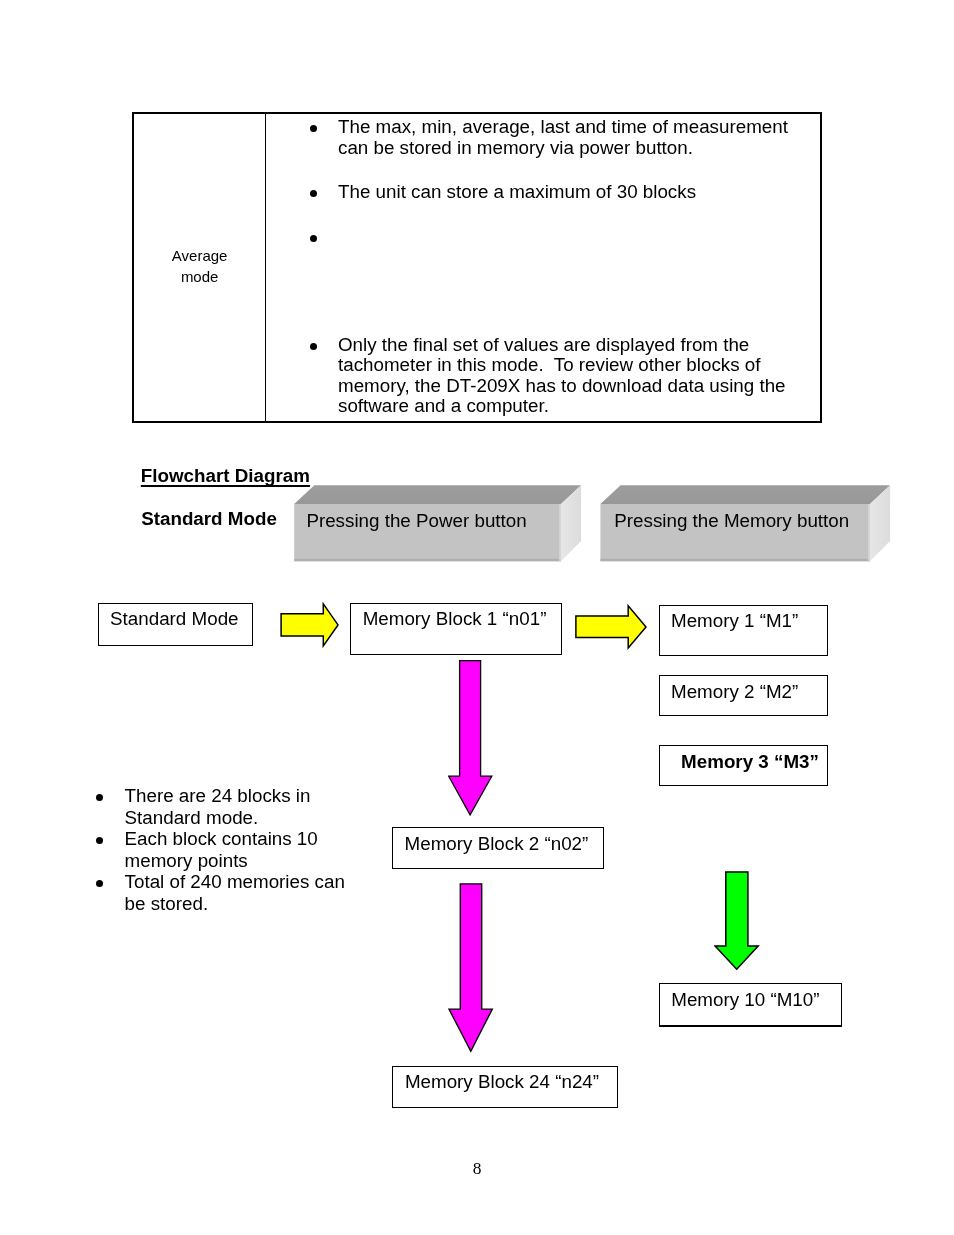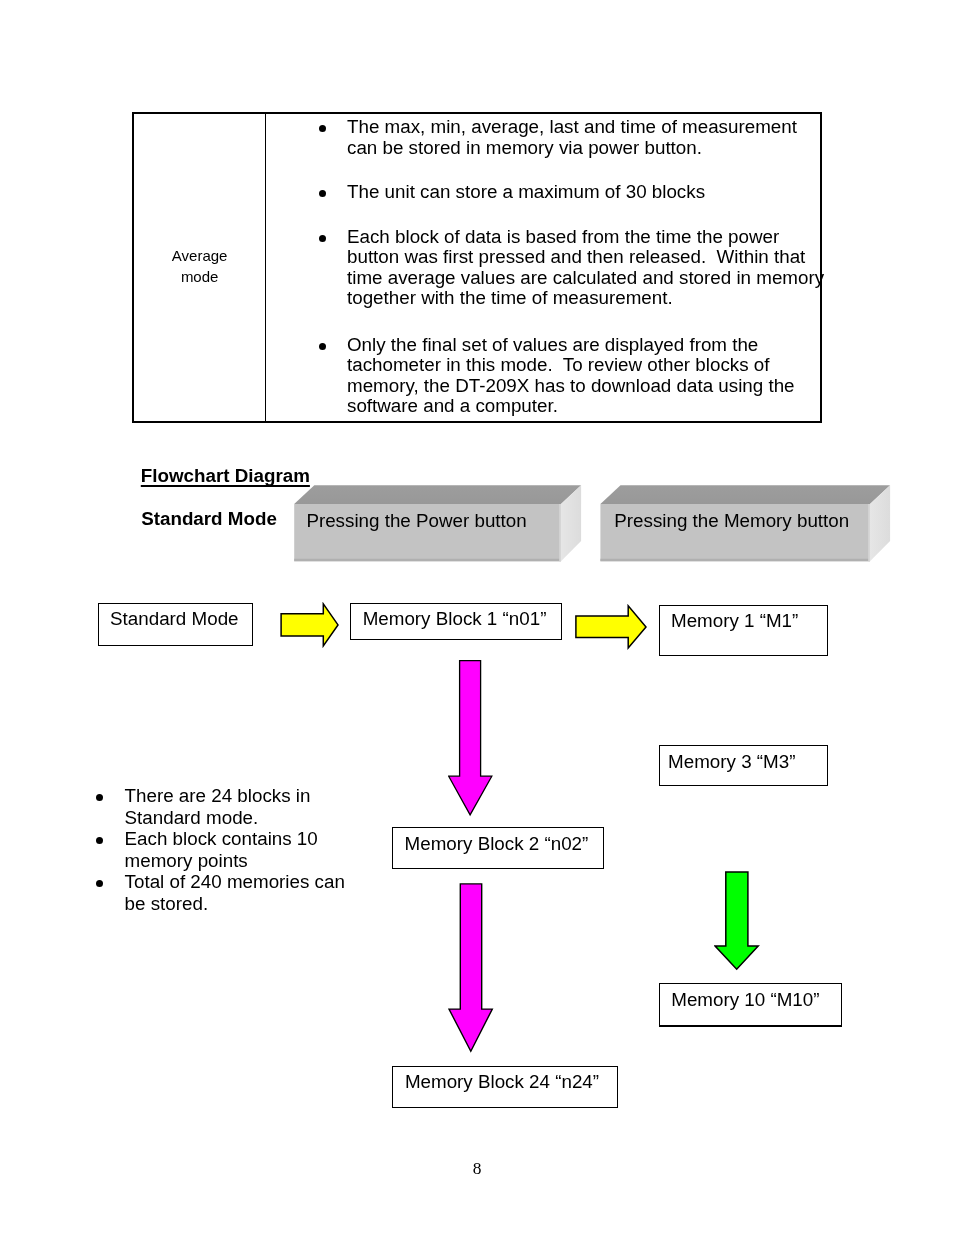--- a/index.html
+++ b/index.html
@@ -7,21 +7,21 @@
        font-family:"Liberation Sans",sans-serif;color:#000;
        -webkit-font-smoothing:antialiased;will-change:transform;}
   .page{position:absolute;left:0;top:0;width:954px;height:1235px;}
 
   
   #spec-table{position:absolute;left:132px;top:112px;width:690px;height:311px;
       border:2.5px solid #000;box-sizing:border-box;}
   #col-divider{position:absolute;left:131px;top:0;width:1.2px;height:100%;background:#000;}
   #mode-label{position:absolute;left:0;top:132.1px;width:131.3px;
       text-align:center;font-size:15px;line-height:20.55px;}
-  #bullet-list{position:absolute;left:16px;top:0;width:690px;height:100%;padding-left:24px;}
+  #bullet-list{position:absolute;left:7px;top:0;width:690px;height:100%;padding-left:24px;}
   .tb-item{position:absolute;left:197px;width:480px;font-size:18.8px;
       line-height:20.55px;white-space:pre-wrap;}
   .tb-bullet{position:absolute;width:7px;height:7px;border-radius:50%;background:#000;}
 
   
   #flowchart-heading{position:absolute;left:140.8px;top:465.8px;font-size:18.8px;
       line-height:20.55px;font-weight:bold;text-decoration:underline;
       text-underline-offset:3.2px;text-decoration-thickness:1.6px;
       text-decoration-skip-ink:none;}
   #standard-mode-heading{position:absolute;left:141.2px;top:508.6px;font-size:18.8px;
@@ -60,21 +60,20 @@
     <div id="col-divider"></div>
     <div id="mode-label">
         <div>Average</div>
         <div>mode</div>
       </div>
     <div id="bullet-list">
         <div class="tb-item" style="top: 3px;">The max, min, average, last and time of measurement can be stored in memory via power button.</div>
         <div class="tb-bullet" style="left: 168.5px; top: 11.2px;"></div>
         <div class="tb-item" style="top: 67.8px;">The unit can store a maximum of 30 blocks</div>
         <div class="tb-bullet" style="left: 168.5px; top: 76px;"></div>
-        <div class="tb-item" style="top: 112.7px;">Each block of data is based from the time the power button was first pressed and then released.  Within that time average values are calculated and stored in memory together with the time of measurement.</div>
         <div class="tb-bullet" style="left: 168.5px; top: 120.9px;"></div>
         <div class="tb-item" style="top: 220.7px;">Only the final set of values are displayed from the tachometer in this mode.  To review other blocks of memory, the DT-209X has to download data using the software and a computer.</div>
         <div class="tb-bullet" style="left: 168.5px; top: 228.9px;"></div>
       </div>
   </div>
 
   <div id="flowchart-heading">Flowchart Diagram</div>
   <div id="standard-mode-heading">Standard Mode</div>
 
   <div class="box3d" id="banner-0" style="left:293px;top:484px;width:290px;height:80px;">
@@ -115,35 +114,38 @@
       <polygon points="1.4,20.1 271.0,20.1 271.0,77.3 1.4,77.3" fill="#c3c3c3"></polygon>
       <polygon points="1.4,74.8 271.0,74.8 271.0,77.3 1.4,77.3" fill="#b0b0b0"></polygon>
       <polygon points="269.2,20.1 271.0,20.1 271.0,77.3 269.2,77.3" fill="#d6d6d6"></polygon>
     </svg>
     <div class="lbl" style="left:15.3px;top:27.4px;">Pressing the Memory button</div>
   </div>
 
   <div class="fbox" id="box-standard-mode" style="left:98.1px;top:603.0px;width:154.9px;height:43.2px;">
     <span style="left:11.0px;top:5.1px;">Standard Mode</span>
   </div>
-  <div class="fbox" id="box-block1" style="left:350.1px;top:603.0px;width:211.8px;height:37px;">
+  <div class="fbox" id="box-block1" style="left:350.1px;top:603.0px;width:211.8px;height:52px;">
     <span style="left:11.6px;top:5.1px;">Memory Block 1 “n01”</span>
   </div>
   <div class="fbox" id="box-block2" style="left:392.0px;top:826.9px;width:211.9px;height:42.6px;">
     <span style="left:11.6px;top:6.3px;">Memory Block 2 “n02”</span>
   </div>
   <div class="fbox" id="box-block24" style="left:392.1px;top:1066.1px;width:225.8px;height:42.3px;">
     <span style="left:11.8px;top:5.1px;">Memory Block 24 “n24”</span>
   </div>
 
   <div class="fbox" id="box-m1" style="left:659.1px;top:604.8px;width:168.9px;height:51px;">
     <span style="left:10.9px;top:5.5px;">Memory 1 “M1”</span>
   </div>
+  <div class="fbox" id="box-m2" style="left:659.1px;top:675.1px;width:168.9px;height:41.4px;">
+    <span style="left:10.9px;top:5.7px;">Memory 2 “M2”</span>
+  </div>
   <div class="fbox" id="box-m3" style="left:659.1px;top:745.1px;width:168.9px;height:41.4px;">
-    <span style="left:8px;top:5.7px;">Memory 3 “M3”</span>
+    <span style="left:21px;top:5.7px;font-weight:bold;">Memory 3 “M3”</span>
   </div>
   <div class="fbox" id="box-m10" style="left:659.2px;top:983.0px;width:182.9px;height:43.8px;border-bottom-width:2.0px;">
     <span style="left:11.1px;top:6.3px;">Memory 10 “M10”</span>
   </div>
 
   <div class="arrow" id="arrow-yellow-1" style="left:279.1px;top:602.0px;width:62px;height:46px;">
     <svg width="62" height="46" viewBox="0 0 62 46">
       <polygon points="2.1,11.8 44.3,11.8 44.3,1.9 59.0,22.9 44.3,43.9 44.3,33.9 2.1,33.9" fill="#ffff00" stroke="#000000" stroke-width="1.5" stroke-linejoin="miter"></polygon>
     </svg>
   </div>

